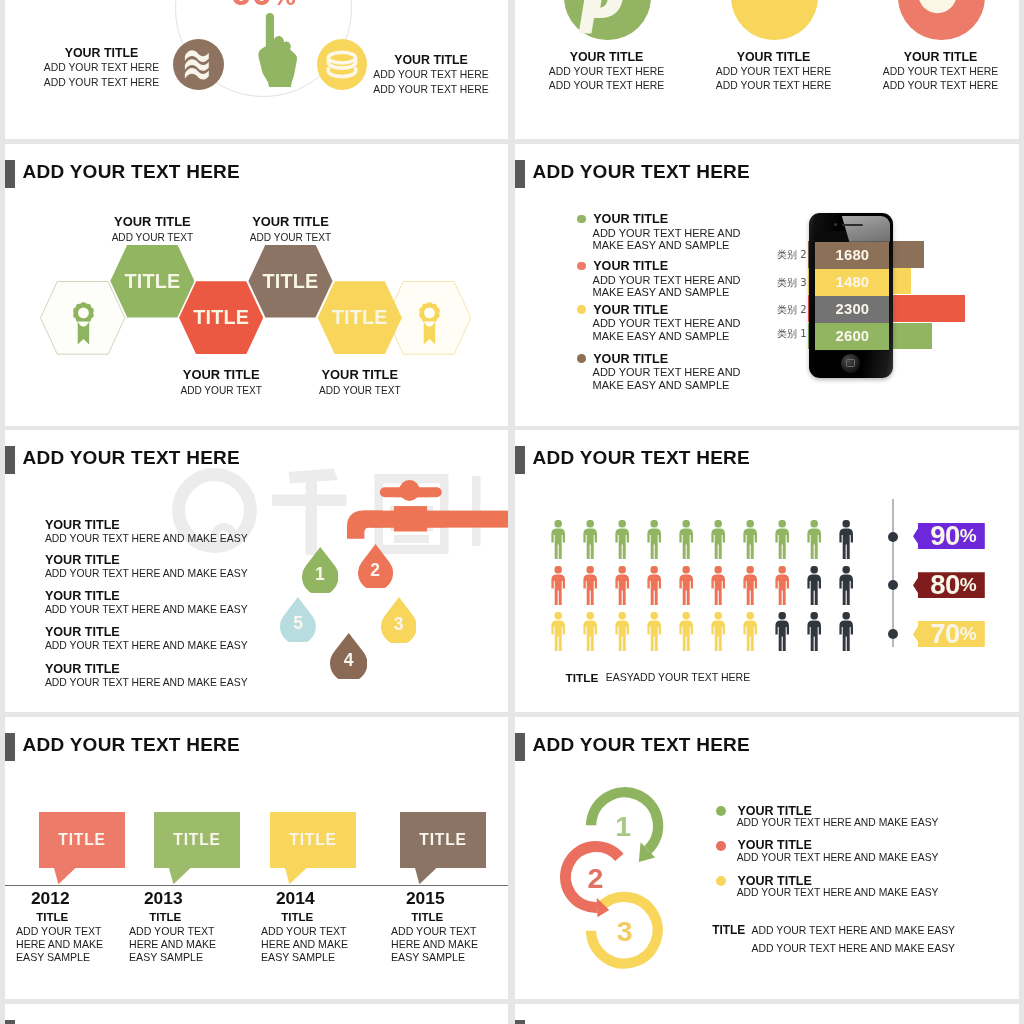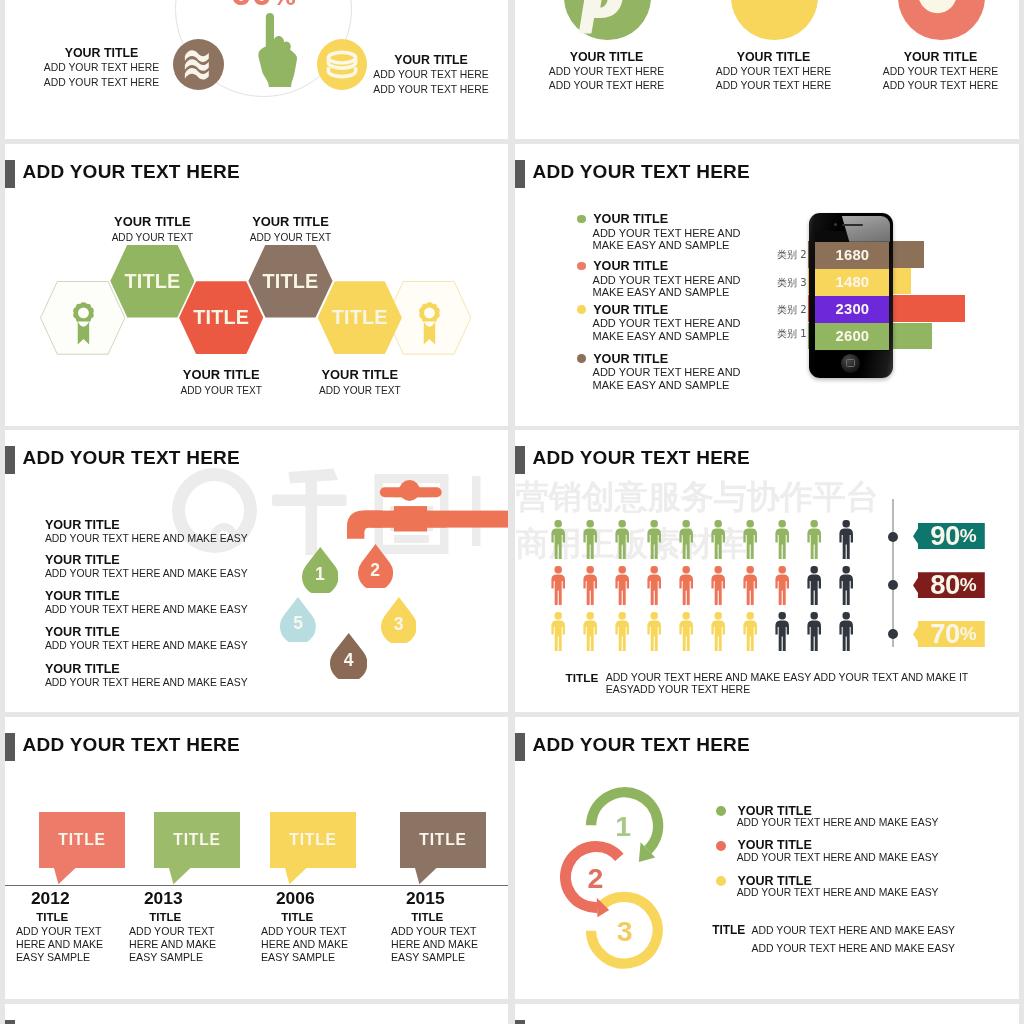--- a/index.html
+++ b/index.html
@@ -305,21 +305,21 @@
     <div class="phome">
             <i></i>
           </div>
     <div class="pscr">
       <div class="prow" style="background:#8c7158;">
               <span>1680</span>
             </div>
       <div class="prow" style="background:#f8d65b;">
               <span>1480</span>
             </div>
-      <div class="prow" style="background:#6d28d9;">
+      <div class="prow" style="background:#737373;">
               <span>2300</span>
             </div>
       <div class="prow" style="background:#91b561;">
               <span>2600</span>
             </div>
     </div>
   </div>
  </div>
 </div>
 
@@ -418,24 +418,20 @@
  </div>
 </div>
 
 <div class="slide col2 r3 s5">
  <div class="inner">
   <div class="hdr2">
     <div class="bar"></div>
     <div class="t">ADD YOUR TEXT HERE</div>
   </div>
 
-  <div class="wm wmtext">
-    <div>营销创意服务与协作平台</div>
-    <div>商用正版素材库</div>
-  </div>
 
   <div class="people">
     <div class="pic" style="left:36.3px;top:90.0px;"><svg width="14.4" height="39" viewBox="0 0 14.4 39">
               <g fill="#91b561">
                 <rect x="3.5" y="0" width="7.4" height="7.4" rx="3.1"></rect>
                 <path d="M7.2 8.4 c-3.05 0-4.6 .45-5.6 1.5 C.75 10.9 .4 12.4 .4 14.4 v8.2 h2.3 v-7.6 h1.0 v23.9 h2.95 V24.5 h1.1 v14.4 h2.95 V15.0 h1.0 v7.6 h2.3 V14.4 c0-2.0-.35-3.5-1.2-4.5 -1.0-1.05-2.55-1.5-5.6-1.5z"></path>
               </g>
             </svg></div>
     <div class="pic" style="left:68.3px;top:90.0px;"><svg width="14.4" height="39" viewBox="0 0 14.4 39">
               <g fill="#91b561">
@@ -611,36 +607,35 @@
                 <path d="M7.2 8.4 c-3.05 0-4.6 .45-5.6 1.5 C.75 10.9 .4 12.4 .4 14.4 v8.2 h2.3 v-7.6 h1.0 v23.9 h2.95 V24.5 h1.1 v14.4 h2.95 V15.0 h1.0 v7.6 h2.3 V14.4 c0-2.0-.35-3.5-1.2-4.5 -1.0-1.05-2.55-1.5-5.6-1.5z"></path>
               </g>
             </svg></div>
   </div>
 
   <div class="axis"></div>
   <div class="adot" style="top:101.5px;"></div>
   <div class="adot" style="top:150.0px;"></div>
   <div class="adot" style="top:199.0px;"></div>
 
-  <div class="pctbar" style="top:93.1px;background:#0f766e;">
+  <div class="pctbar" style="top:93.1px;background:#6d28d9;">
     <span class="n">90</span>
           <span class="u">%</span>
   </div>
   <div class="pctbar" style="top:142.3px;background:#7f1d1d;">
     <span class="n">80</span>
           <span class="u">%</span>
   </div>
   <div class="pctbar" style="top:191.1px;background:#f8d65b;">
     <span class="n">70</span>
           <span class="u">%</span>
   </div>
 
   <div class="ftitle">TITLE</div>
   <div class="ftext">
-    <div>ADD YOUR TEXT HERE AND MAKE EASY ADD YOUR TEXT AND MAKE IT</div>
     <div>EASYADD YOUR TEXT HERE</div>
   </div>
  </div>
 </div>
 
 <div class="slide col1 r4 s6">
  <div class="inner">
   <div class="hdr2">
     <div class="bar"></div>
     <div class="t">ADD YOUR TEXT HERE</div>
@@ -678,21 +673,21 @@
   </div>
   <div class="bub" style="left:265.0px;">
     <div class="bbody" style="background:#f8d65b">
             <span>TITLE</span>
           </div>
     <svg class="btail" width="22" height="17" viewBox="0 0 22 17">
             <path d="M0 0 H21.5 L4.4 16.3z" fill="#f8d65b"></path>
           </svg>
   </div>
   <div class="tl" style="left:256.0px;">
-    <div class="yr">2006</div>
+    <div class="yr">2014</div>
     <div class="ti">TITLE</div>
     <div class="ln">ADD YOUR TEXT</div>
     <div class="ln">HERE AND MAKE</div>
     <div class="ln">EASY  SAMPLE</div>
   </div>
   <div class="bub" style="left:395.0px;">
     <div class="bbody" style="background:#8c7465">
             <span>TITLE</span>
           </div>
     <svg class="btail" width="22" height="17" viewBox="0 0 22 17">

